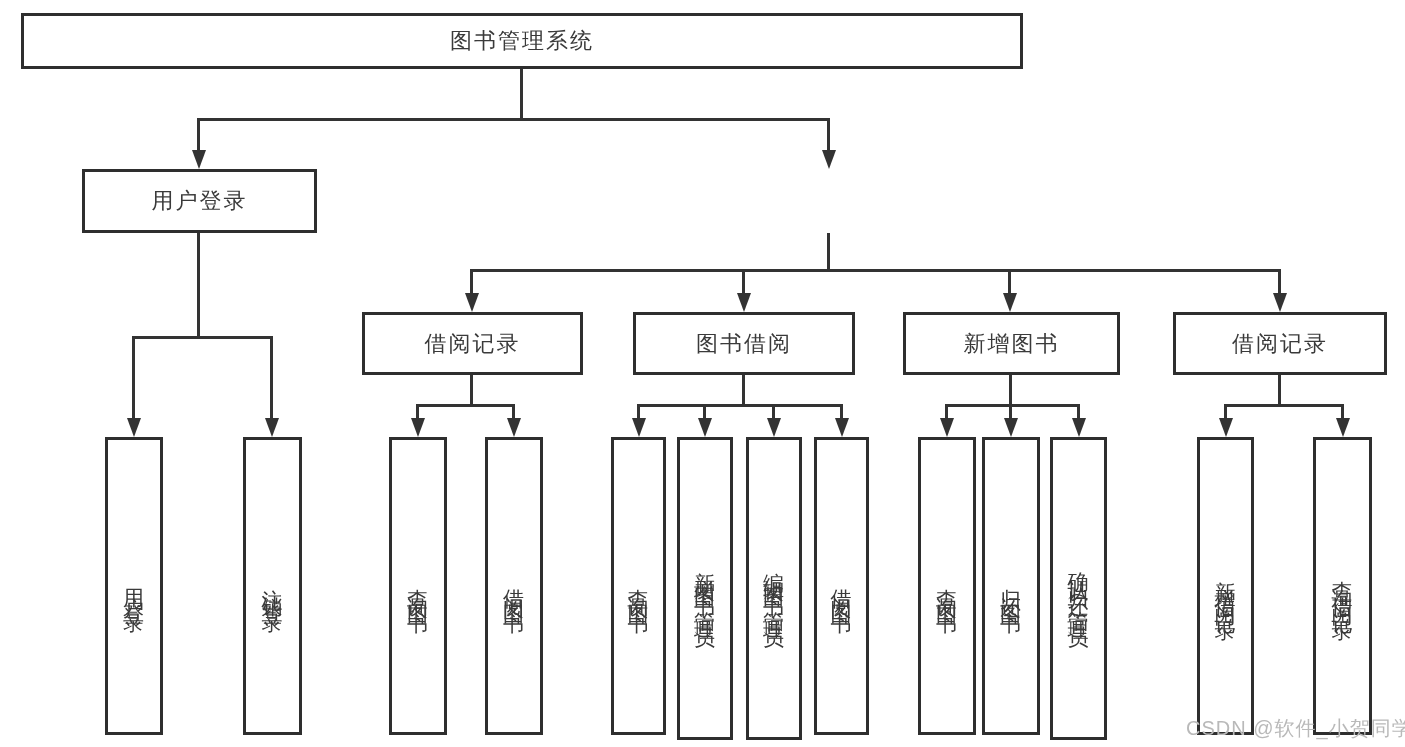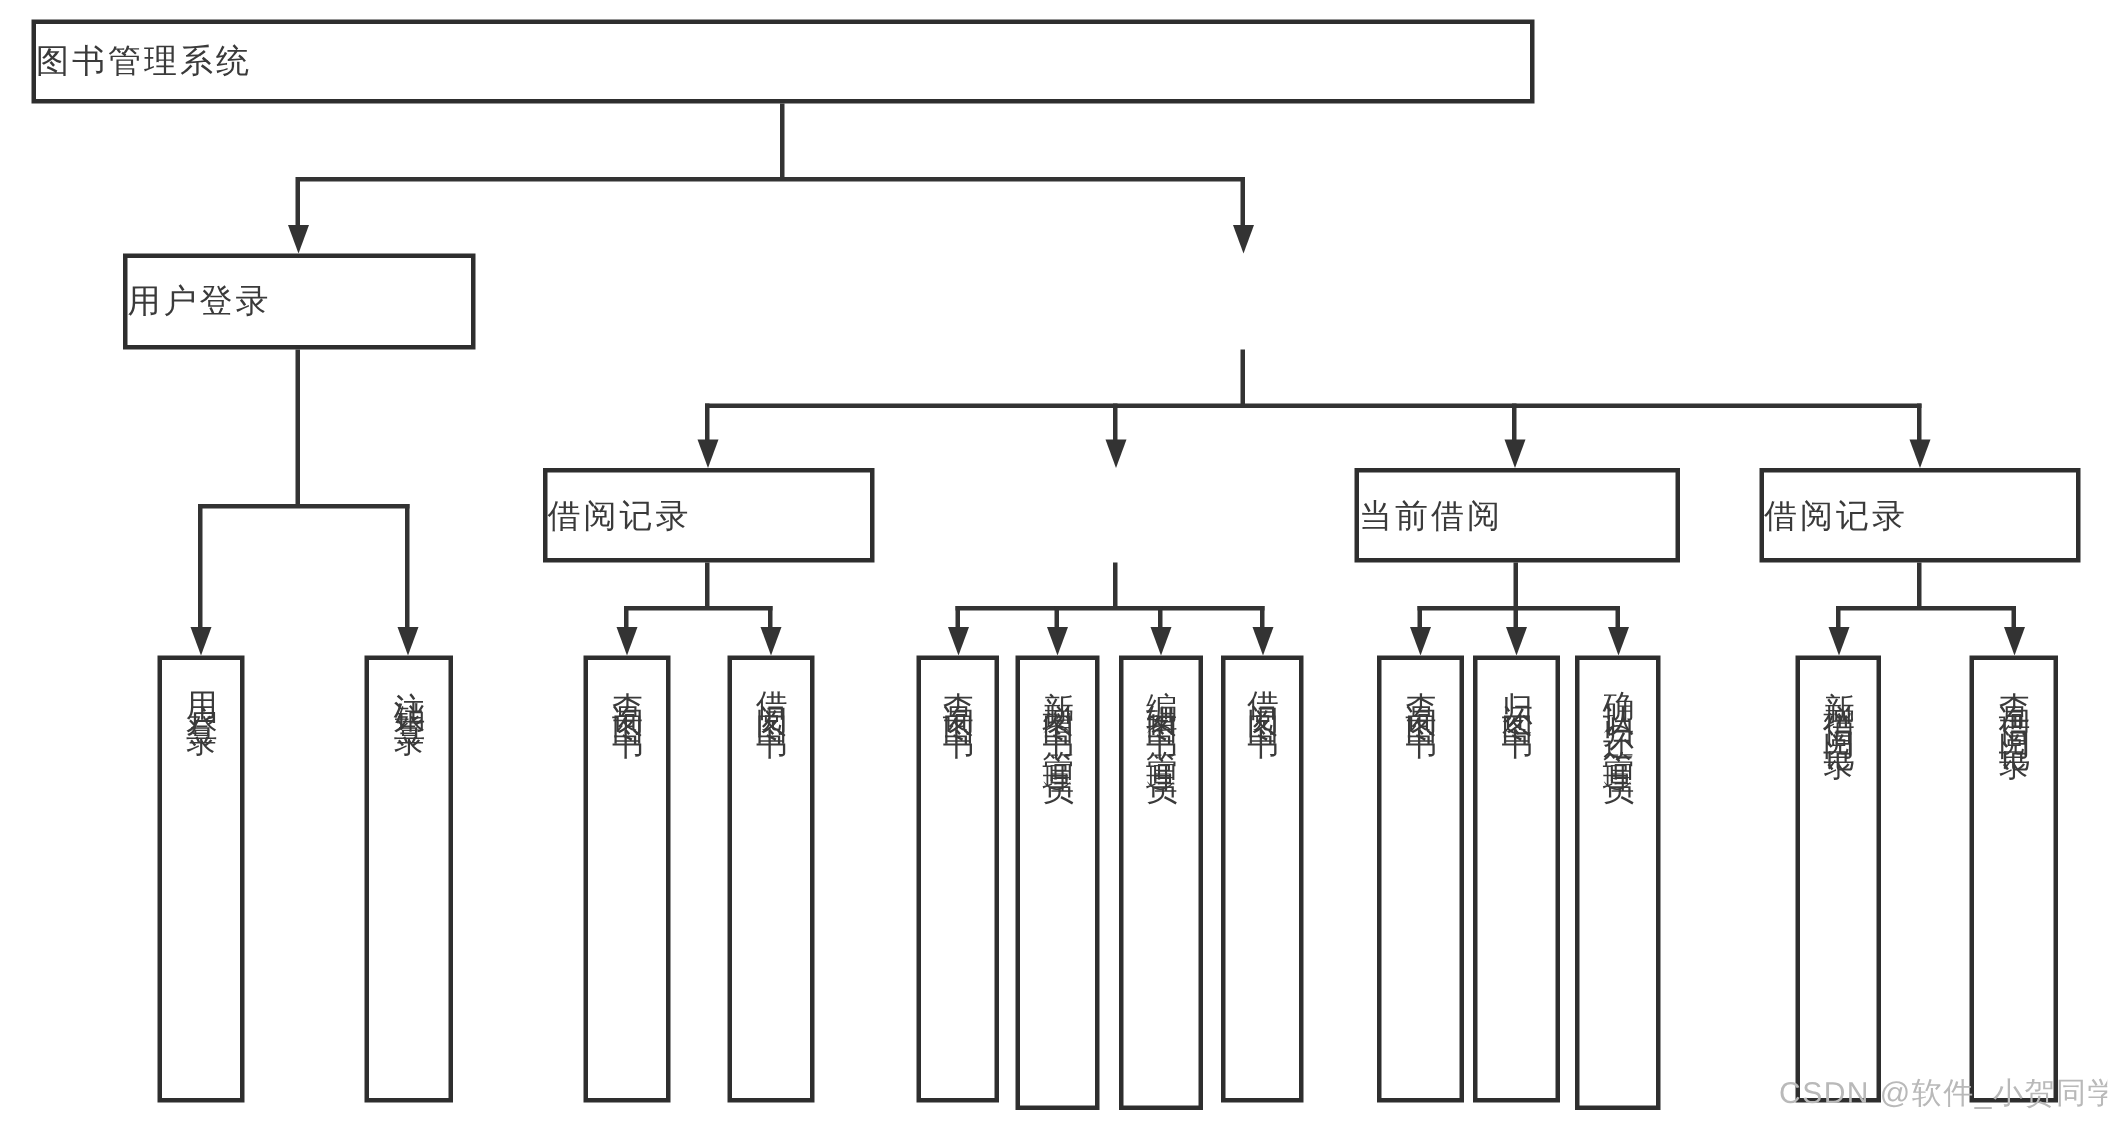--- a/index.html
+++ b/index.html
@@ -10,20 +10,21 @@
     font-family:"Liberation Sans","DejaVu Sans",sans-serif;
     overflow:hidden;
   }
   .box{
     position:absolute;
     box-sizing:border-box;
     border:3px solid #2e2e2e;
     background:#ffffff;
     display:flex;
     align-items:center;
+    justify-content:center;
     color:#3a3a3a;
     font-size:22px;
     letter-spacing:2px;
     text-align:center;
   }
   .vbox{
     writing-mode:vertical-rl;
     text-orientation:mixed;
     font-size:21px;
     letter-spacing:8px;
@@ -82,22 +83,25 @@
   <div class="vline" style="left:742px;top:269px;height:26px;"></div>
   <div class="ahead" style="left:737px;top:293px;"></div>
   <div class="vline" style="left:1008px;top:269px;height:26px;"></div>
   <div class="ahead" style="left:1003px;top:293px;"></div>
   <div class="vline" style="left:1278px;top:269px;height:26px;"></div>
   <div class="ahead" style="left:1273px;top:293px;"></div>
 
   <div class="box" style="left:362px;top:312px;width:221px;height:63px;">
     <span>借阅记录</span>
   </div>
+  <div class="box" style="left:633px;top:312px;width:222px;height:63px;">
+    <span>图书借阅</span>
+  </div>
   <div class="box" style="left:903px;top:312px;width:217px;height:63px;">
-    <span>当前借阅</span>
+    <span>新增图书</span>
   </div>
   <div class="box" style="left:1173px;top:312px;width:214px;height:63px;">
     <span>借阅记录</span>
   </div>
 
   <div class="vline" style="left:470px;top:375px;height:31px;"></div>
   <div class="hline" style="left:416px;top:404px;width:99px;"></div>
   <div class="vline" style="left:416px;top:404px;height:16px;"></div>
   <div class="ahead" style="left:411px;top:418px;"></div>
   <div class="vline" style="left:512px;top:404px;height:16px;"></div>

